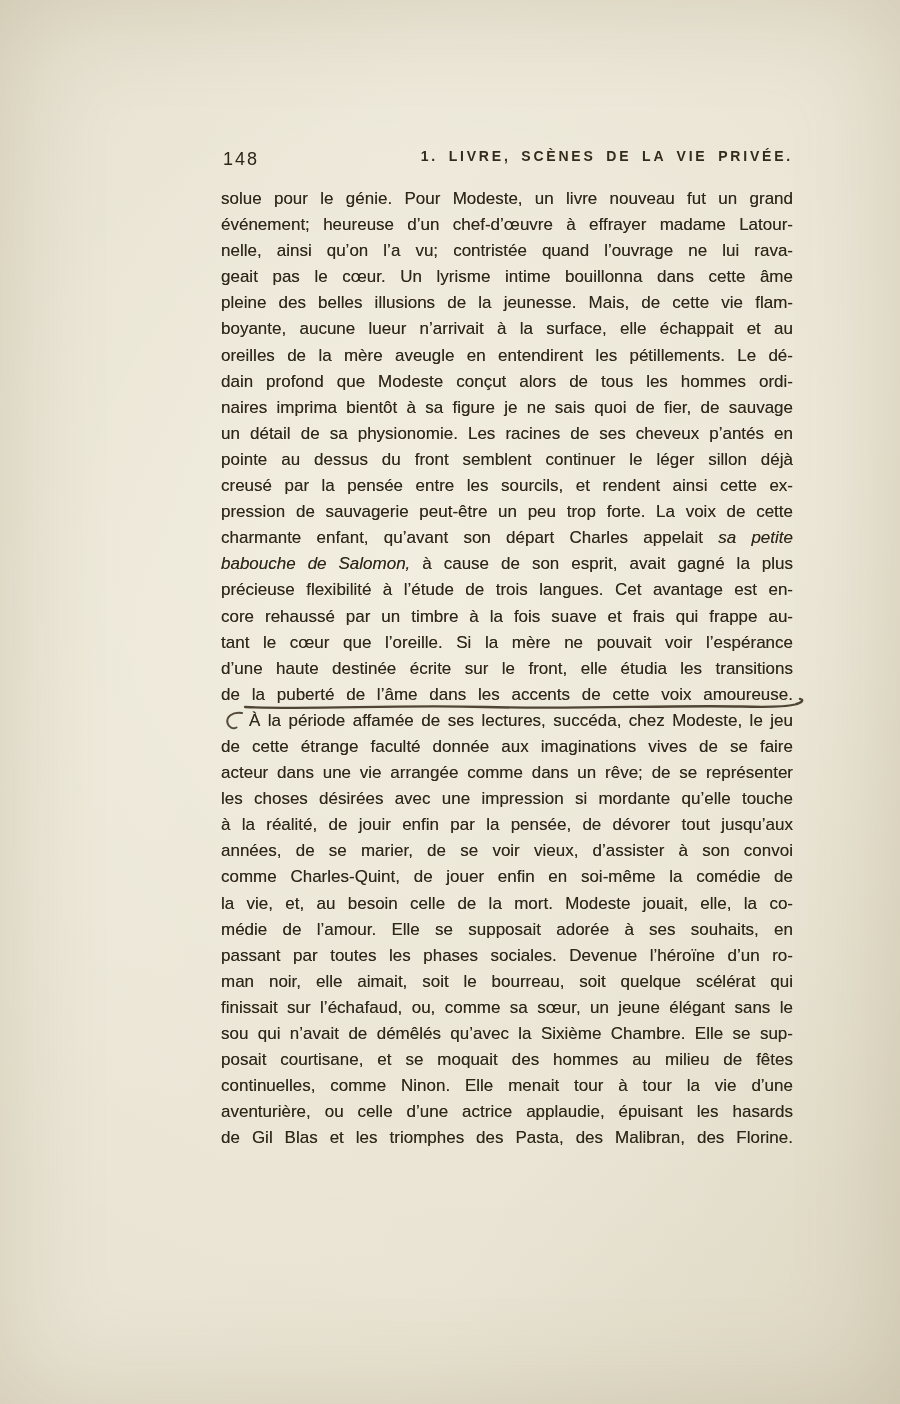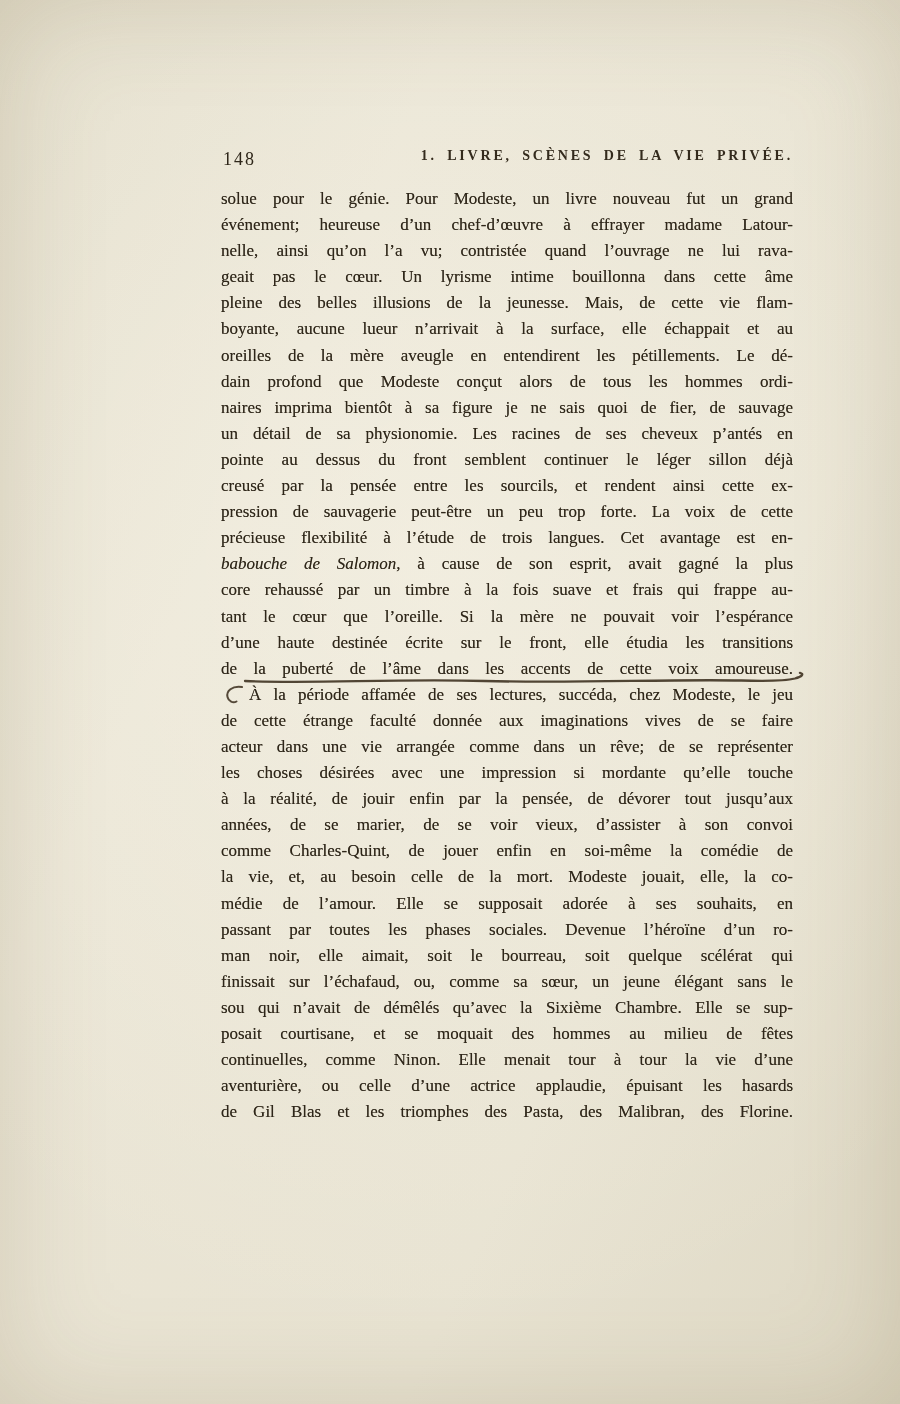--- a/index.html
+++ b/index.html
@@ -8,21 +8,21 @@
 
   .page {
     position:relative;
     width:900px; height:1404px;
     background:
       radial-gradient(ellipse 130% 90% at 48% 40%, rgba(255,252,242,0.38), rgba(0,0,0,0) 62%),
       linear-gradient(115deg, #e4dfcd, #eae5d5 30%, #e8e3d2 68%, #ded8c4),
       #e7e2d1;
     box-shadow: inset 0 0 110px rgba(120,100,60,0.20);
     overflow:hidden;
-    font-family:Liberation Serif, serif;
+    font-family:Liberation Sans, sans-serif;
     color:#2e2619;
     padding-left:15px;
   }
 
   .content {
     position:absolute;
     left:221px; top:148px;
     width:572px;
   }
 
@@ -83,22 +83,23 @@
         <div class="line"><span>geait pas le cœur. Un lyrisme intime bouillonna dans cette âme</span></div>
         <div class="line"><span>pleine des belles illusions de la jeunesse. Mais, de cette vie flam-</span></div>
         <div class="line"><span>boyante, aucune lueur n’arrivait à la surface, elle échappait et au</span></div>
         <div class="line"><span>oreilles de la mère aveugle en entendirent les pétillements. Le dé-</span></div>
         <div class="line"><span>dain profond que Modeste conçut alors de tous les hommes ordi-</span></div>
         <div class="line"><span>naires imprima bientôt à sa figure je ne sais quoi de fier, de sauvage</span></div>
         <div class="line"><span>un détail de sa physionomie. Les racines de ses cheveux p’antés en</span></div>
         <div class="line"><span>pointe au dessus du front semblent continuer le léger sillon déjà</span></div>
         <div class="line"><span>creusé par la pensée entre les sourcils, et rendent ainsi cette ex-</span></div>
         <div class="line"><span>pression de sauvagerie peut-être un peu trop forte. La voix de cette</span></div>
+        <div class="line"><span>charmante enfant, qu’avant son départ Charles appelait </span><span class="it">sa petite</span></div>
+        <div class="line"><span class="it">babouche de Salomon,</span><span> à cause de son esprit, avait gagné la plus</span></div>
         <div class="line"><span>précieuse flexibilité à l’étude de trois langues. Cet avantage est en-</span></div>
-        <div class="line"><span class="it">babouche de Salomon,</span><span> à cause de son esprit, avait gagné la plus</span></div>
         <div class="line"><span>core rehaussé par un timbre à la fois suave et frais qui frappe au-</span></div>
         <div class="line"><span>tant le cœur que l’oreille. Si la mère ne pouvait voir l’espérance</span></div>
         <div class="line"><span>d’une haute destinée écrite sur le front, elle étudia les transitions</span></div>
         <div class="line"><span>de la puberté de l’âme dans les accents de cette voix amoureuse.</span><svg class="ink-underline" viewBox="0 0 560 16" preserveAspectRatio="none">
             <path d="M2,9 C70,12 150,6.5 240,9 C330,11.5 420,7 495,8.5 C520,9.2 538,9 548,6.5 C555,4.5 557.5,2 553,0.8" fill="none" stroke="#3a2d1c" stroke-width="2.3" stroke-linecap="round" opacity="0.88"></path>
           </svg></div>
         <div class="line indent"><span>À la période affamée de ses lectures, succéda, chez Modeste, le jeu</span><svg class="pen-mark" viewBox="0 0 24 24">
             <path d="M20,3 C10,1.5 4,7 5.5,13 C6.6,17.5 11,19.5 14.5,17.5" fill="none" stroke="#3a2d1c" stroke-width="2" stroke-linecap="round" opacity="0.85"></path>
           </svg></div>
         <div class="line"><span>de cette étrange faculté donnée aux imaginations vives de se faire</span></div>

